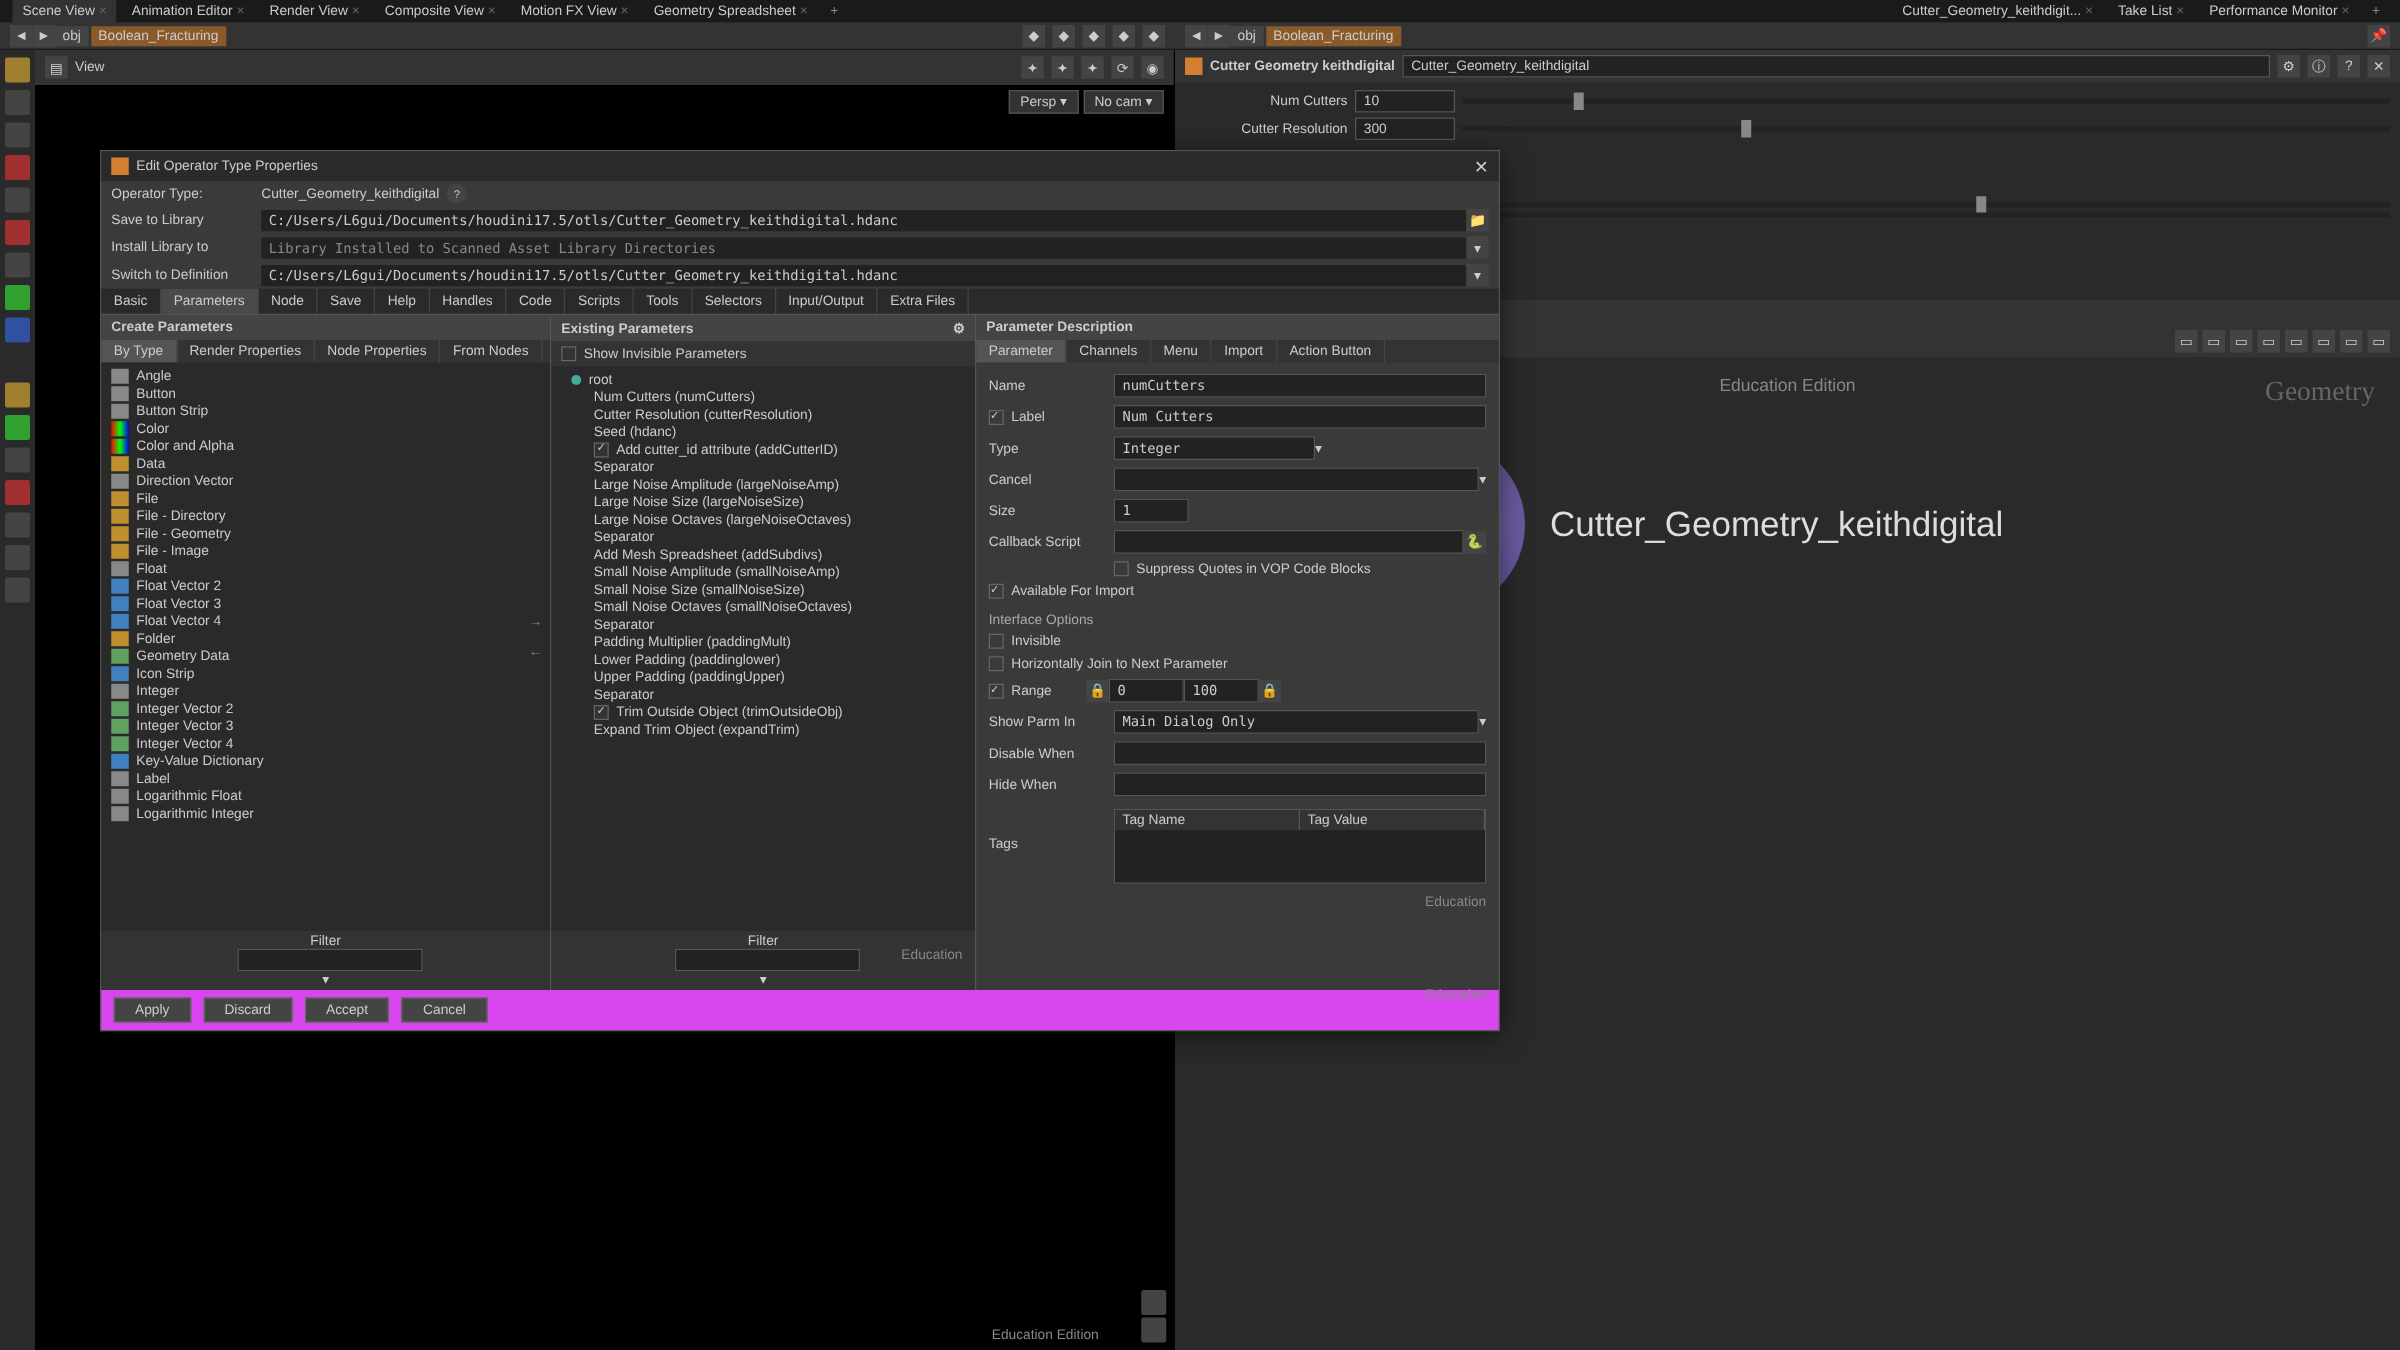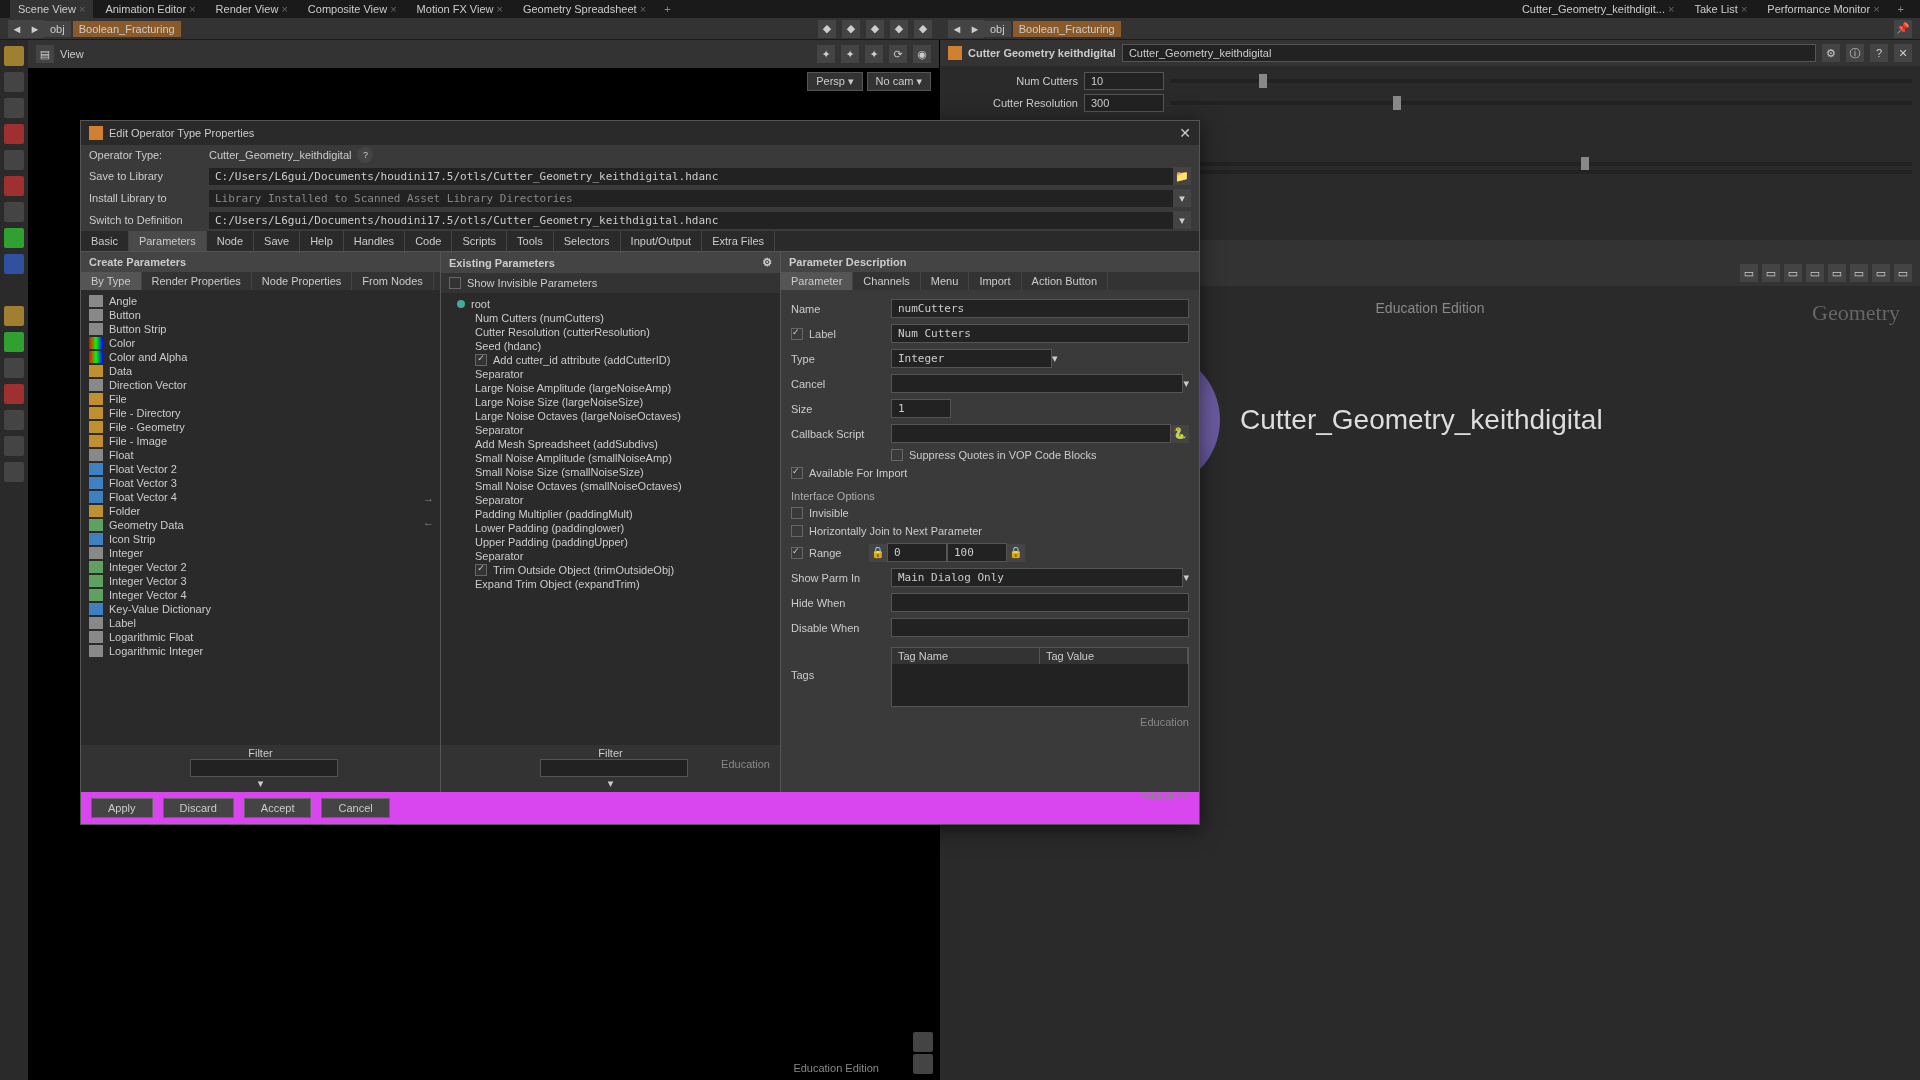--- a/index.html
+++ b/index.html
@@ -617,25 +617,25 @@
           <input type="text" class="small-input" value="0" style="">
           <input type="text" class="small-input" value="100" style="">
           <span class="icon-btn">🔒</span>
         </div>
         <div class="desc-row">
           <span class="dlbl">Show Parm In</span>
           <input type="text" value="Main Dialog Only" style="">
           <span>▾</span>
         </div>
         <div class="desc-row">
+          <span class="dlbl">Disable When</span>
+          <input type="text" style="">
+        </div>
+        <div class="desc-row">
           <span class="dlbl">Hide When</span>
-          <input type="text" style="">
-        </div>
-        <div class="desc-row">
-          <span class="dlbl">Disable When</span>
           <input type="text" style="">
         </div>
         <div class="desc-row">
           <span class="dlbl">Tags</span>
           <div style="flex:1;">
             <div class="tags-table">
               <div class="th-row">
                 <div class="th">Tag Name</div>
                 <div class="th">Tag Value</div>
               </div>

